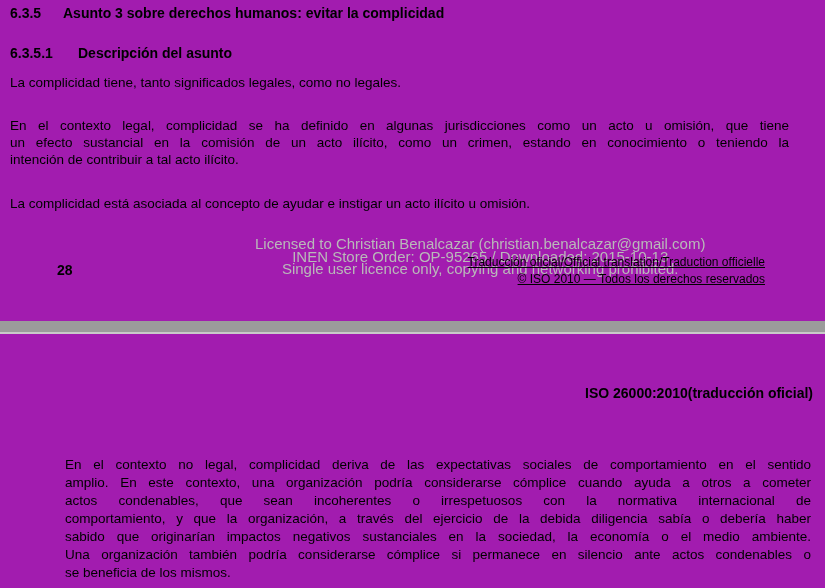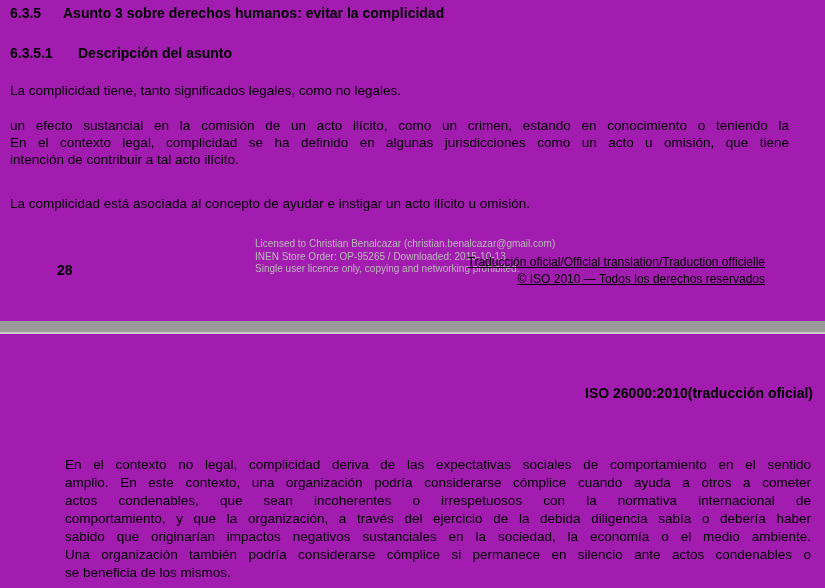--- a/index.html
+++ b/index.html
@@ -13,30 +13,31 @@
     color: #000000;
   }
   .abs { position: absolute; }
   .bold { font-weight: bold; }
   .h-num { display: inline-block; }
   .h1 { top: 5px; left: 10px; font-size: 14px; font-weight: bold; }
   .h1 .h-num { width: 53px; }
   .h2 { top: 45px; left: 10px; font-size: 14px; font-weight: bold; }
   .h2 .h-num { width: 68px; }
   .body-text { font-size: 13.5px; line-height: 17px; }
-  .p1 { top: 82px; left: 10px; }
+  .p1 { top: 74px; left: 10px; }
   .p2 { top: 117px; left: 10px; width: 779px; }
   .p3 { top: 195px; left: 10px; }
   .jline { text-align: justify; text-align-last: justify; }
   .jline.last { text-align-last: left; }
   .watermark {
     top: 238px; left: 255px;
-    font-size: 10px; line-height: 12.5px;
+    font-size: 15px; line-height: 12.5px;
     color: #b9b9b9;
     z-index: 1;
+    text-align: center;
   }
   .page-number { top: 262px; left: 11px; font-size: 14px; font-weight: bold; z-index: 2; margin-left: 46px; }
   .footer-right {
     top: 254px; right: 60px;
     text-align: right;
     font-size: 12px; line-height: 17px;
     z-index: 2;
     text-decoration: underline;
   }
   .separator {
@@ -60,22 +61,22 @@
     <span class="h-num">6.3.5</span><span>Asunto 3 sobre derechos humanos: evitar la complicidad</span>
   </div>
 
   <div class="abs h2">
     <span class="h-num">6.3.5.1</span><span>Descripción del asunto</span>
   </div>
 
   <div class="abs body-text p1">La complicidad tiene, tanto significados legales, como no legales.</div>
 
   <div class="abs body-text p2">
+    <div class="jline">En el contexto legal, complicidad se ha definido en algunas jurisdicciones como un acto u omisión, que tiene</div>
     <div class="jline">un efecto sustancial en la comisión de un acto ilícito, como un crimen, estando en conocimiento o teniendo la</div>
-    <div class="jline">En el contexto legal, complicidad se ha definido en algunas jurisdicciones como un acto u omisión, que tiene</div>
     <div class="jline last">intención de contribuir a tal acto ilícito.</div>
   </div>
 
   <div class="abs body-text p3">La complicidad está asociada al concepto de ayudar e instigar un acto ilícito u omisión.</div>
 
   <div class="abs watermark">
     <div>Licensed to Christian Benalcazar (christian.benalcazar@gmail.com)</div>
     <div>INEN Store Order: OP-95265 / Downloaded: 2015-10-13</div>
     <div>Single user licence only, copying and networking prohibited.</div>
   </div>

